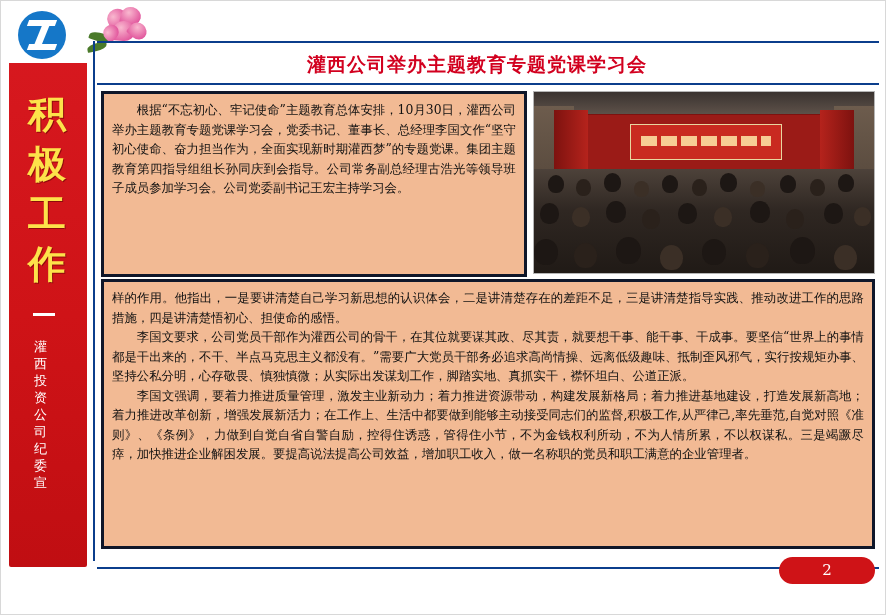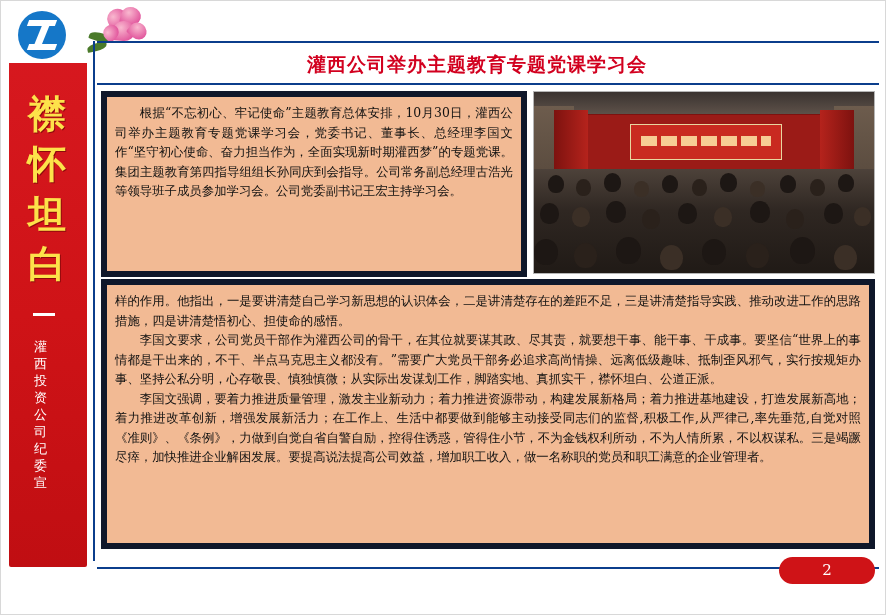--- a/index.html
+++ b/index.html
@@ -172,21 +172,21 @@
     top: 40px;
     width: 2px;
     height: 520px;
     background: #0b3e8c;
   }
 
   
   .body-block {
     position: absolute;
     background: #f2ba94;
-    border: 6px solid #0f172a;
+    border: 3px solid #0f172a;
     box-sizing: border-box;
     color: #111111;
     font-family: "DejaVu Serif", serif;
     font-size: 12.4px;
     line-height: 19.5px;
     text-align: justify;
     padding: 6px 8px 4px 8px;
   }
   .block-top {
     left: 100px;
@@ -311,21 +311,21 @@
     background: #0b3e8c;
   }
 </style>
 </head>
 <body>
 
 <div class="page">
 
   <div class="left-banner"></div>
 
-  <div class="banner-title">襟怀坦白</div>
+  <div class="banner-title">积极工作</div>
   <div class="banner-dash"></div>
   <div class="banner-sub">灌西投资公司纪委宣</div>
 
   <div class="logo-box">
     <div class="logo-circle">
       <div class="stroke1"></div>
       <div class="stroke2"></div>
       <div class="stroke3"></div>
     </div>
   </div>

